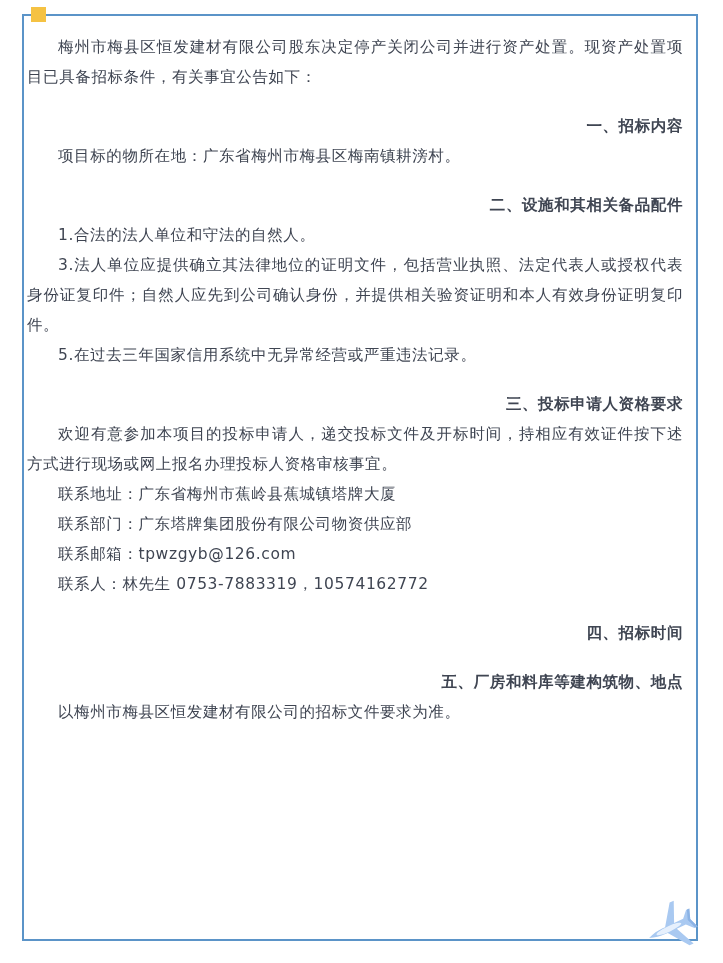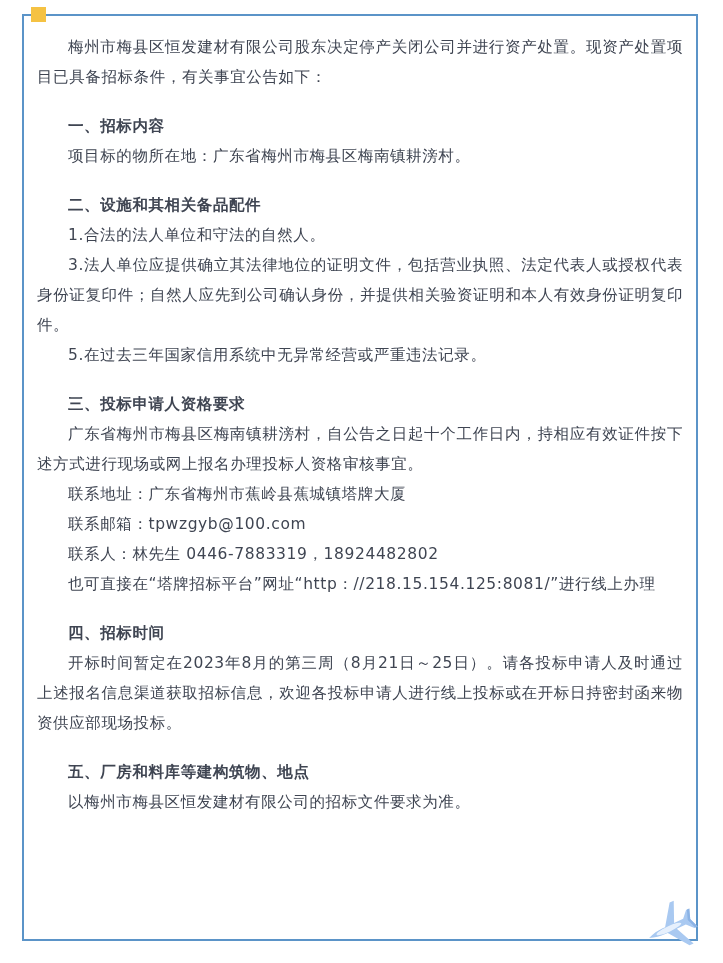--- a/index.html
+++ b/index.html
@@ -15,21 +15,21 @@
     overflow: hidden;
   }
   .frame {
     position: absolute;
     left: 22px;
     top: 14px;
     width: 676px;
     height: 927px;
     border: 2px solid #5b94c8;
     box-sizing: border-box;
-    padding: 16px 13px 0 13px;
+    padding: 16px 13px 0 3px;
     background: #ffffff;
   }
   .accent-square {
     position: absolute;
     left: 7px;
     top: -9px;
     width: 15px;
     height: 15px;
     background: #f5c243;
   }
@@ -44,20 +44,21 @@
     word-break: break-all;
   }
   .heading {
     margin: 19px 0 0 0;
     font-size: 15.5px;
     line-height: 30px;
     letter-spacing: 0.6px;
     color: #3f4552;
     font-weight: bold;
     text-indent: 2em;
+    text-align: right;
   }
   .plane {
     position: absolute;
     right: -6px;
     bottom: -17px;
     width: 58px;
     height: 58px;
     transform: rotate(-115deg);
   }
 </style>
@@ -70,27 +71,26 @@
   <p class="para">梅州市梅县区恒发建材有限公司股东决定停产关闭公司并进行资产处置。现资产处置项目已具备招标条件，有关事宜公告如下：</p>
 
   <div id="sections">
       <p class="heading">一、招标内容</p>
       <p class="para">项目标的物所在地：广东省梅州市梅县区梅南镇耕滂村。</p>
       <p class="heading">二、设施和其相关备品配件</p>
       <p class="para">1.合法的法人单位和守法的自然人。</p>
       <p class="para">3.法人单位应提供确立其法律地位的证明文件，包括营业执照、法定代表人或授权代表身份证复印件；自然人应先到公司确认身份，并提供相关验资证明和本人有效身份证明复印件。</p>
       <p class="para">5.在过去三年国家信用系统中无异常经营或严重违法记录。</p>
       <p class="heading">三、投标申请人资格要求</p>
-      <p class="para">广东省梅州市梅县区梅南镇耕滂村，自公告之日起十个工作日内，持相应有效证件按下述方式进行现场或网上报名办理投标人资格审核事宜。</p>
+      <p class="para">欢迎有意参加本项目的投标申请人，递交投标文件及开标时间，持相应有效证件按下述方式进行现场或网上报名办理投标人资格审核事宜。</p>
       <p class="para">联系地址：广东省梅州市蕉岭县蕉城镇塔牌大厦</p>
-      <p class="para">联系邮箱：tpwzgyb@100.com</p>
-      <p class="para">联系人：林先生 0446-7883319，18924482802</p>
-      <p class="para">也可直接在“塔牌招标平台”网址“http：//218.15.154.125:8081/”进行线上办理</p>
+      <p class="para">联系部门：广东塔牌集团股份有限公司物资供应部</p>
+      <p class="para">联系邮箱：tpwzgyb@126.com</p>
+      <p class="para">联系人：林先生 0753-7883319，10574162772</p>
       <p class="heading">四、招标时间</p>
-      <p class="para">开标时间暂定在2023年8月的第三周（8月21日～25日）。请各投标申请人及时通过上述报名信息渠道获取招标信息，欢迎各投标申请人进行线上投标或在开标日持密封函来物资供应部现场投标。</p>
       <p class="heading">五、厂房和料库等建构筑物、地点</p>
       <p class="para">以梅州市梅县区恒发建材有限公司的招标文件要求为准。</p>
     </div>
 
   <div class="plane">
     <svg viewBox="0 0 64 64" width="58" height="58" xmlns="http://www.w3.org/2000/svg">
       <path d="M32 3 C34.5 9 35.5 15 35.5 21 L35.5 24 L58 40 L58 45 L35.5 35 L35.5 46 L43 53 L43 57 L32 53 L21 57 L21 53 L28.5 46 L28.5 35 L6 45 L6 40 L28.5 24 L28.5 21 C28.5 15 29.5 9 32 3 Z" fill="#a9c9f1"></path>
       <ellipse cx="32" cy="27" rx="3" ry="15" fill="#e9f2fd" opacity="0.95"></ellipse>
       <path d="M21 57 L32 53 L43 57 L43 54 L32 50 L21 54 Z" fill="#7fa9e0" opacity="0.7"></path>
     </svg>

